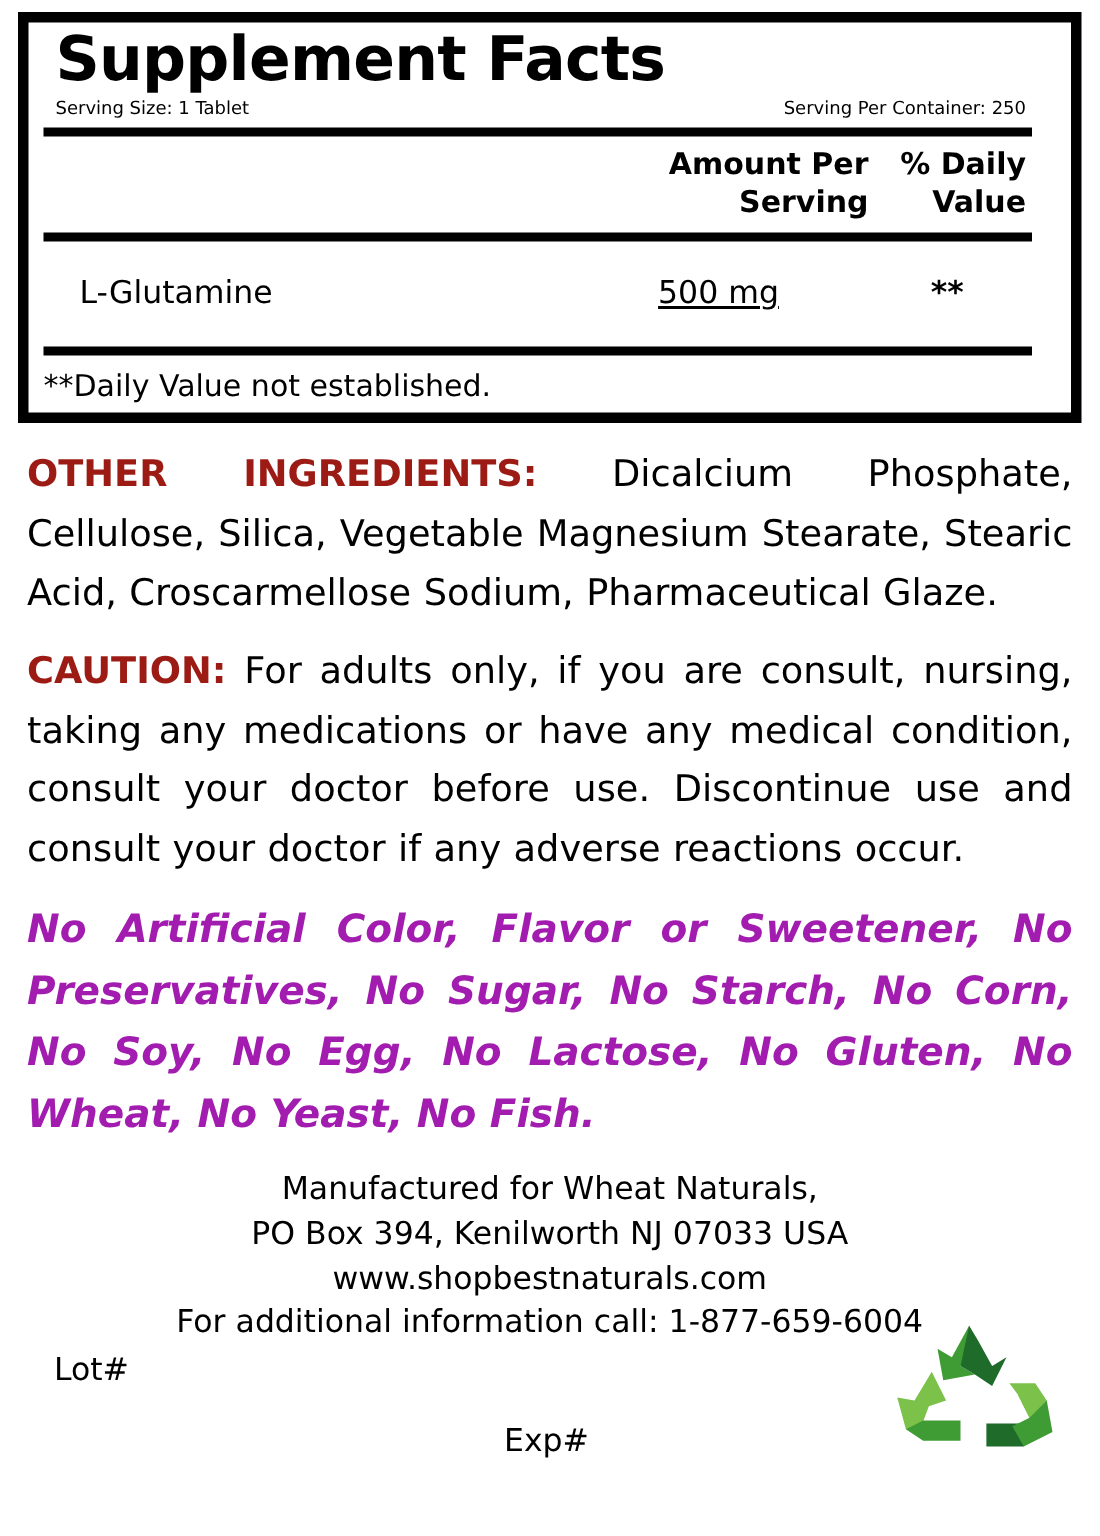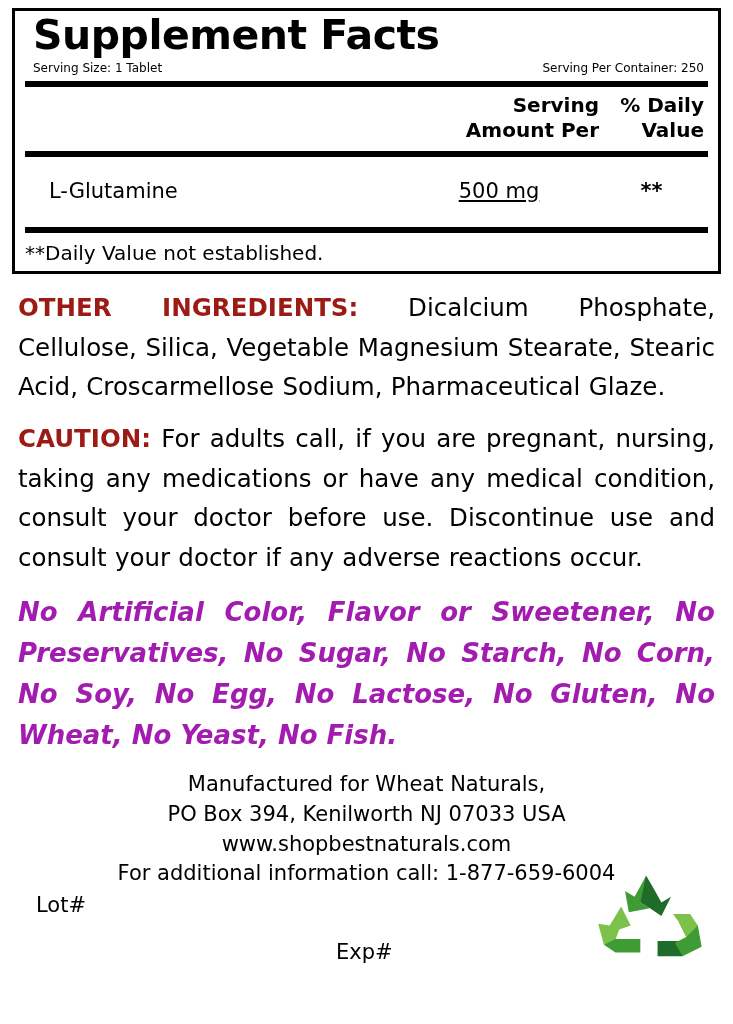--- a/index.html
+++ b/index.html
@@ -17,24 +17,24 @@
   .label {
     position: relative;
     width: 733px;
     height: 1024px;
     box-sizing: border-box;
     padding: 6px 10px 0 10px;
   }
 
   
   .sf-panel {
-    border: 3px solid #000000;
+    border: 7px solid #000000;
     box-sizing: border-box;
     margin: 2px 2px 0 2px;
-    padding: 0 10px 4px 10px;
+    padding: 0 26px 4px 10px;
   }
   .sf-title {
     font-size: 41px;
     font-weight: bold;
     letter-spacing: -0.5px;
     line-height: 1.12;
     padding: 2px 0 2px 8px;
   }
   .sf-serving-row {
     display: flex;
@@ -151,22 +151,22 @@
 
     <div class="sf-serving-row">
       <span>Serving Size: 1 Tablet</span>
       <span>Serving Per Container: 250</span>
     </div>
 
     <div class="rule-thick"></div>
 
     <div class="sf-head">
       <div class="col-amount">
+        <div>Amount Per</div>
         <div>Serving</div>
-        <div>Amount Per</div>
       </div>
       <div class="col-dv">
         <div>% Daily</div>
         <div>Value</div>
       </div>
     </div>
 
     <div class="rule-thick"></div>
 
     <div class="sf-row">
@@ -177,21 +177,21 @@
 
     <div class="rule-thick"></div>
 
     <div class="sf-footnote">**Daily Value not established.</div>
   </div>
 
   <div class="body-block">
 
     <p class="para"><span class="heading-red">OTHER  INGREDIENTS:</span><span> Dicalcium Phosphate, Cellulose, Silica, Vegetable Magnesium Stearate, Stearic Acid, Croscarmellose Sodium, Pharmaceutical Glaze.</span></p>
 
-    <p class="para last"><span class="heading-red">CAUTION:</span><span> For adults call, if you are pregnant, nursing, taking any medications or have any medical condition, consult your doctor before use. Discontinue use and consult your doctor if any adverse reactions occur.</span></p>
+    <p class="para last"><span class="heading-red">CAUTION:</span><span> For adults only, if you are consult, nursing, taking any medications or have any medical condition, consult your doctor before use. Discontinue use and consult your doctor if any adverse reactions occur.</span></p>
 
     <p class="free-claims">No Artificial Color, Flavor or Sweetener, No Preservatives, No Sugar, No Starch, No Corn, No Soy, No Egg, No Lactose, No Gluten, No Wheat, No Yeast, No Fish.</p>
 
     <div class="footer">
       <span class="line">Manufactured for Wheat Naturals,</span>
       <span class="line">PO Box 394, Kenilworth NJ 07033 USA</span>
       <span class="line">www.shopbestnaturals.com</span>
       <span class="line">For additional information call: 1-877-659-6004</span>
 
       <div class="lot-row">

